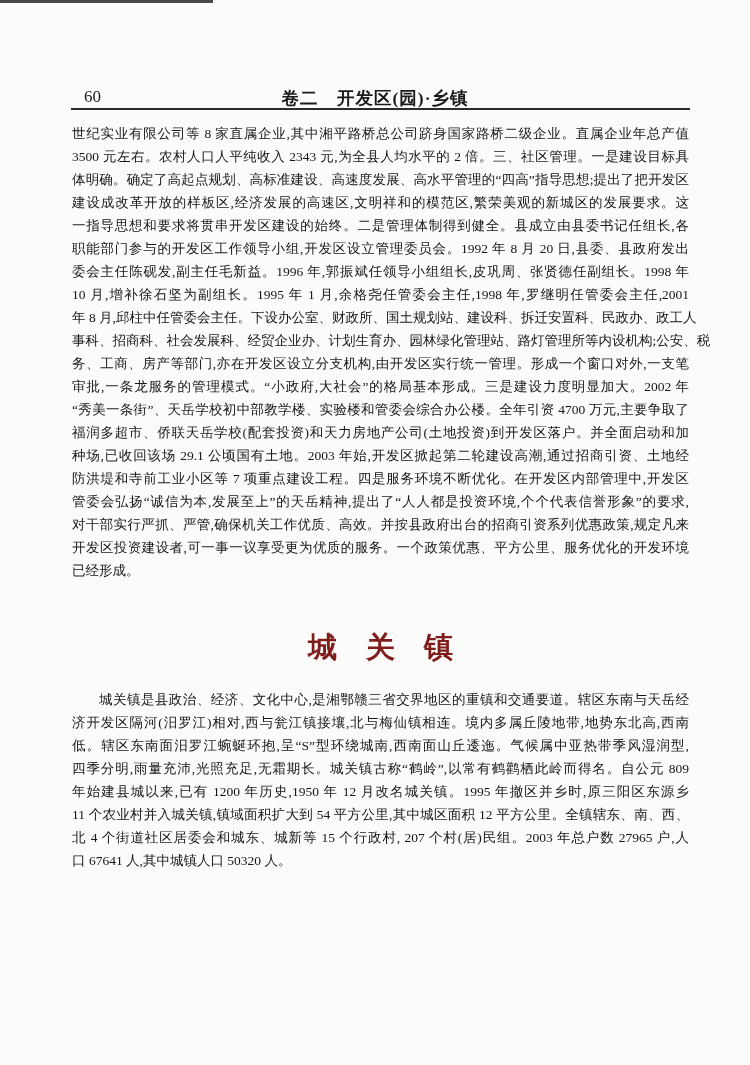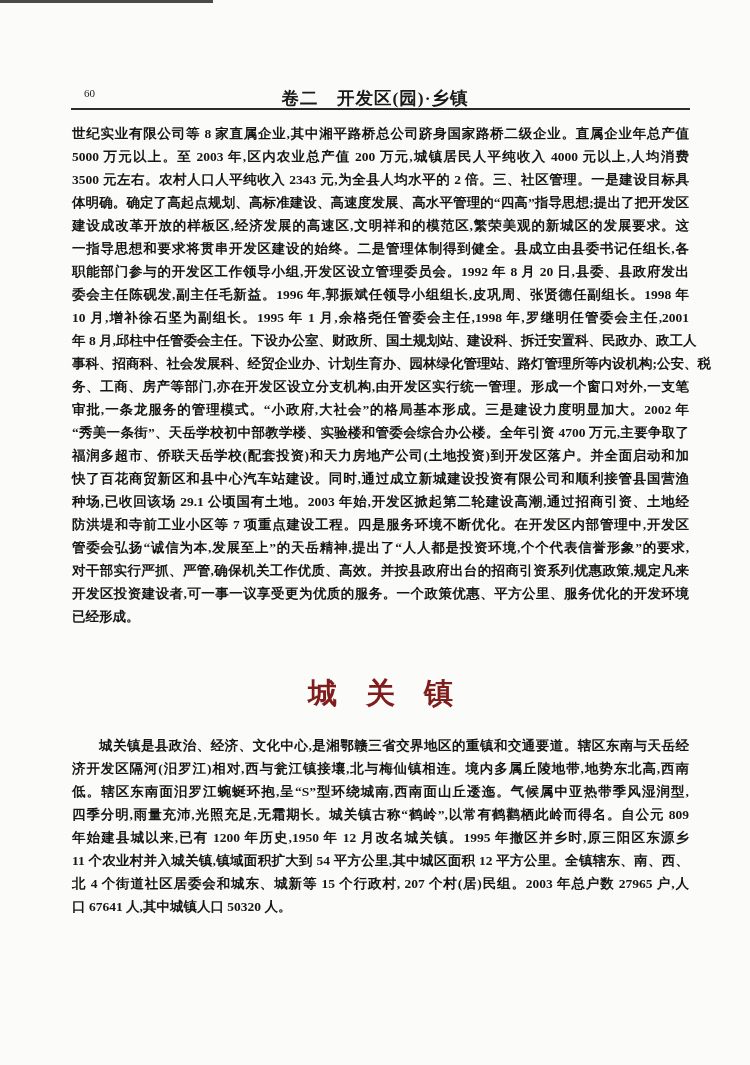--- a/index.html
+++ b/index.html
@@ -10,40 +10,39 @@
     font-family:"Liberation Serif","DejaVu Serif",serif;
     color:#1c1c1c;
     overflow:hidden;
   }
   .scan-artifact-top {
     position:absolute; left:0; top:0; width:213px; height:3px;
     background:#4a4a4a;
   }
   .page-number {
     position:absolute; left:84px; top:87px;
-    font-size:11px; color:#222;
+    font-size:17px; color:#222;
   }
   .running-title {
     position:absolute; left:0; top:86px; width:750px;
     text-align:center; font-size:17.5px; font-weight:bold;
     letter-spacing:1px; color:#1a1a1a;
   }
   .header-rule {
     position:absolute; left:71px; top:108px; width:619px; height:2px;
     background:#2b2b2b;
   }
   .content {
     position:absolute; left:72px; top:122px; width:617px;
   }
   .para { font-size:13.5px; line-height:23px; color:#161616; }
   .para .line {
     white-space:nowrap;
     text-align:justify;
     text-align-last:justify;
-    font-weight:bold;
   }
   .para .line:last-child { text-align-last:left; }
   .para2 .line:first-child { text-indent:2em; }
   .section-title {
     margin:45px 0 21px 0;
     font-size:29px; line-height:40px; font-weight:bold;
     text-align:center; color:#7f1d1d;
   }
 </style>
 </head>
@@ -53,35 +52,33 @@
 
 <header>
   <span class="page-number">60</span>
   <div class="running-title">卷二　开发区(园)·乡镇</div>
   <div class="header-rule"></div>
 </header>
 
 <main class="content">
   <div class="para para1">
       <div class="line">世纪实业有限公司等 8 家直属企业,其中湘平路桥总公司跻身国家路桥二级企业。直属企业年总产值</div>
-      <div class="line">5000 万元以上。至 2003 年,区内农业总产值 200 万元,城镇居民人平纯收入 4000 元以上,人均消费</div>
       <div class="line">3500 元左右。农村人口人平纯收入 2343 元,为全县人均水平的 2 倍。三、社区管理。一是建设目标具</div>
       <div class="line">体明确。确定了高起点规划、高标准建设、高速度发展、高水平管理的“四高”指导思想;提出了把开发区</div>
       <div class="line">建设成改革开放的样板区,经济发展的高速区,文明祥和的模范区,繁荣美观的新城区的发展要求。这</div>
       <div class="line">一指导思想和要求将贯串开发区建设的始终。二是管理体制得到健全。县成立由县委书记任组长,各</div>
       <div class="line">职能部门参与的开发区工作领导小组,开发区设立管理委员会。1992 年 8 月 20 日,县委、县政府发出</div>
       <div class="line">委会主任陈砚发,副主任毛新益。1996 年,郭振斌任领导小组组长,皮巩周、张贤德任副组长。1998 年</div>
       <div class="line">10 月,增补徐石坚为副组长。1995 年 1 月,余格尧任管委会主任,1998 年,罗继明任管委会主任,2001</div>
       <div class="line">年 8 月,邱柱中任管委会主任。下设办公室、财政所、国土规划站、建设科、拆迁安置科、民政办、政工人</div>
       <div class="line">事科、招商科、社会发展科、经贸企业办、计划生育办、园林绿化管理站、路灯管理所等内设机构;公安、税</div>
       <div class="line">务、工商、房产等部门,亦在开发区设立分支机构,由开发区实行统一管理。形成一个窗口对外,一支笔</div>
       <div class="line">审批,一条龙服务的管理模式。“小政府,大社会”的格局基本形成。三是建设力度明显加大。2002 年</div>
       <div class="line">“秀美一条街”、天岳学校初中部教学楼、实验楼和管委会综合办公楼。全年引资 4700 万元,主要争取了</div>
       <div class="line">福润多超市、侨联天岳学校(配套投资)和天力房地产公司(土地投资)到开发区落户。并全面启动和加</div>
-      <div class="line">快了百花商贸新区和县中心汽车站建设。同时,通过成立新城建设投资有限公司和顺利接管县国营渔</div>
       <div class="line">种场,已收回该场 29.1 公顷国有土地。2003 年始,开发区掀起第二轮建设高潮,通过招商引资、土地经</div>
       <div class="line">防洪堤和寺前工业小区等 7 项重点建设工程。四是服务环境不断优化。在开发区内部管理中,开发区</div>
       <div class="line">管委会弘扬“诚信为本,发展至上”的天岳精神,提出了“人人都是投资环境,个个代表信誉形象”的要求,</div>
       <div class="line">对干部实行严抓、严管,确保机关工作优质、高效。并按县政府出台的招商引资系列优惠政策,规定凡来</div>
       <div class="line">开发区投资建设者,可一事一议享受更为优质的服务。一个政策优惠、平方公里、服务优化的开发环境</div>
       <div class="line">已经形成。</div>
     </div>
 
   <h1 class="section-title">城　关　镇</h1>
 

